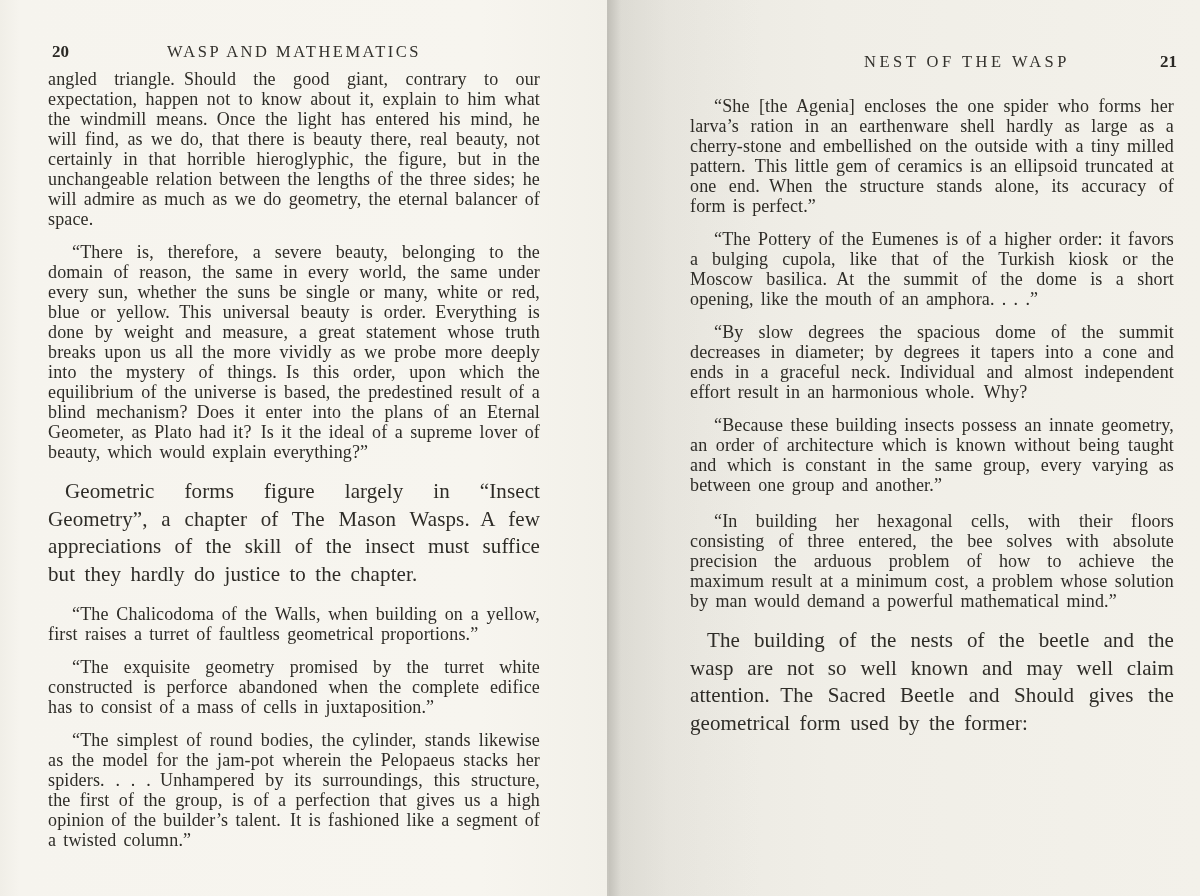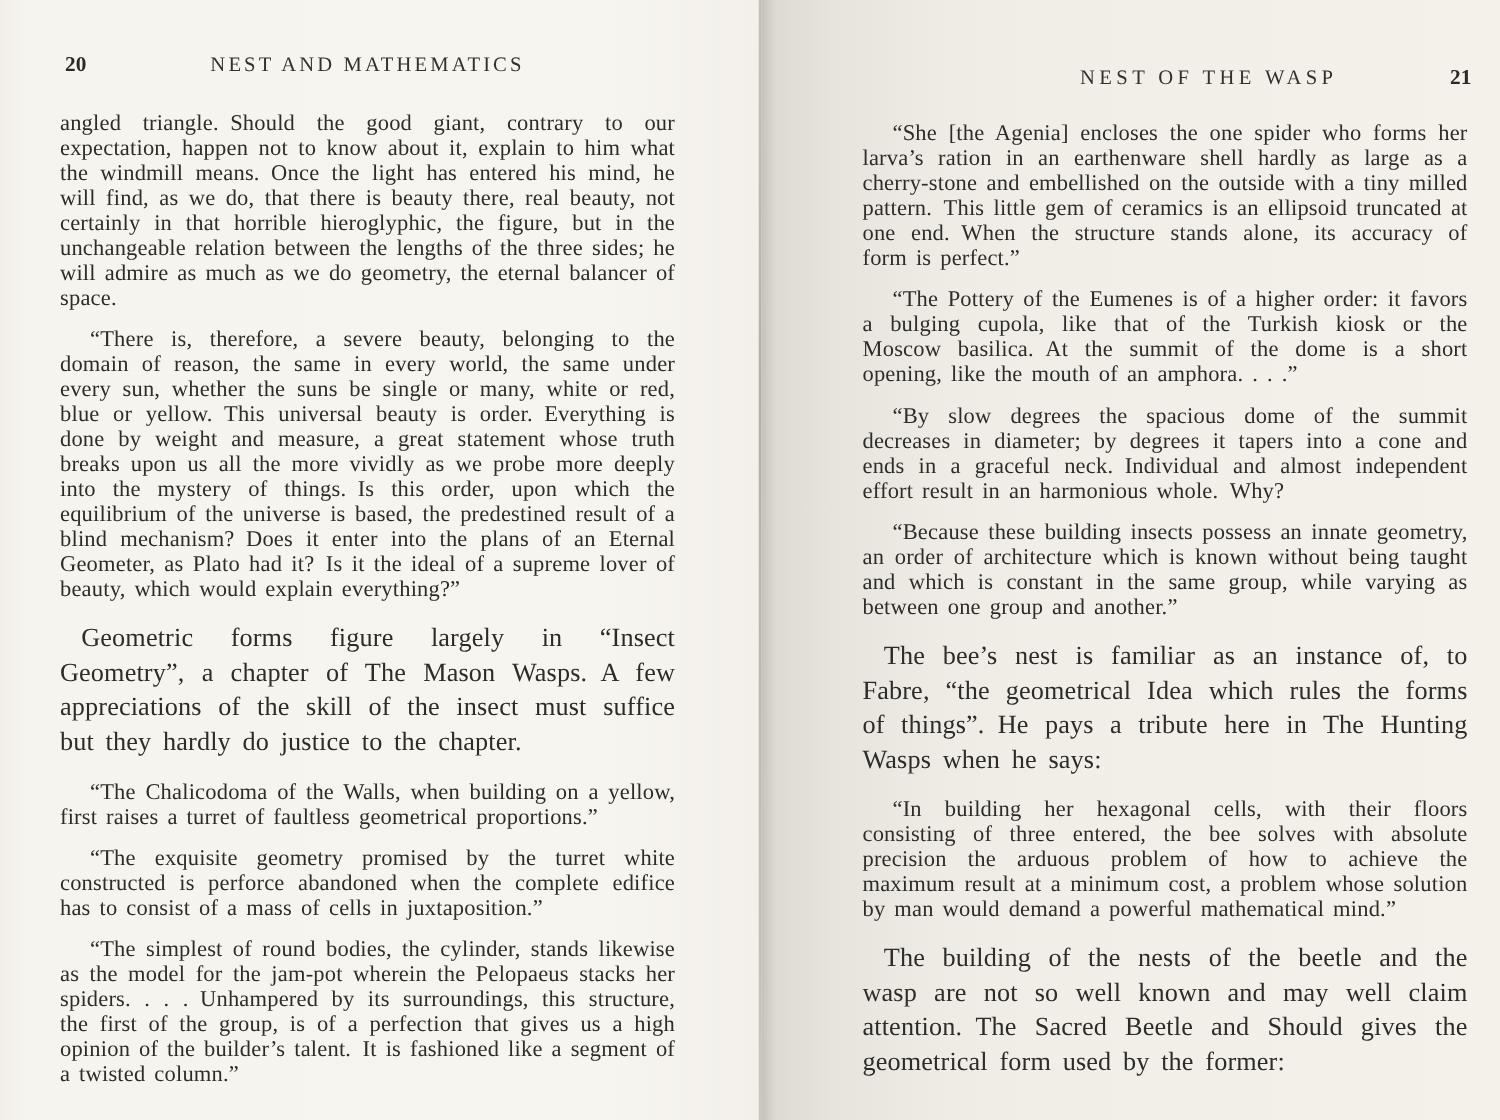--- a/index.html
+++ b/index.html
@@ -37,21 +37,21 @@
   }
   .head-right .running-title { letter-spacing: 3.5px; position: relative; left: 30px; }
   .pagenum {
     position: absolute; top: 0; font-weight: bold; font-size: 17px; color: #2b2925;
   }
   .pagenum-left { left: 4px; }
   .pagenum-right { right: 2px; }
 
   
   .text-col { position: absolute; }
-  .text-col-left  { left: 48px;  top: 88px; width: 492px; }
+  .text-col-left  { left: 48px;  top: 69px; width: 492px; }
 
   p.para {
     margin: 0; text-align: justify; color: #2e2c27;
   }
   p.small {
     font-size: 18px; line-height: 20px;
     word-spacing: 2.5px; letter-spacing: 0.15px;
   }
   p.large {
     font-size: 21px; line-height: 27.5px;
@@ -64,21 +64,21 @@
   .italic { }
 </style>
 </head>
 <body>
 
 <div class="spread">
 
   <div class="page page-left">
     <div class="head head-left">
       <span class="pagenum pagenum-left">20</span>
-      <span class="running-title">NEST AND MATHEMATICS</span>
+      <span class="running-title">WASP AND MATHEMATICS</span>
     </div>
     <div class="text-col text-col-left">
       <p class="para small"><span>angled triangle. Should the good giant, contrary to our expectation, happen not to know about it, explain to him what the windmill means. Once the light has entered his mind, he will find, as we do, that there is beauty there, real beauty, not certainly in that horrible hieroglyphic, the figure, but in the unchangeable relation between the lengths of the three sides; he will admire as much as we do geometry, the eternal balancer of space.</span></p>
       <p class="para small ind-sm gap-sm"><span>“There is, therefore, a severe beauty, belonging to the domain of reason, the same in every world, the same under every sun, whether the suns be single or many, white or red, blue or yellow. This universal beauty is order. Everything is done by weight and measure, a great statement whose truth breaks upon us all the more vividly as we probe more deeply into the mystery of things. Is this order, upon which the equilibrium of the universe is based, the predestined result of a blind mechanism? Does it enter into the plans of an Eternal Geometer, as Plato had it? Is it the ideal of a supreme lover of beauty, which would explain everything?”</span></p>
       <p class="para large ind-lg gap-lg"><span>Geometric forms figure largely in “Insect Geometry”, a chapter of </span><span class="italic">The Mason Wasps.</span><span> A few appreciations of the skill of the insect must suffice but they hardly do justice to the chapter.</span></p>
       <p class="para small ind-sm gap-lg"><span>“The Chalicodoma of the Walls, when building on a yellow, first raises a turret of faultless geometrical proportions.”</span></p>
       <p class="para small ind-sm gap-sm"><span>“The exquisite geometry promised by the turret white constructed is perforce abandoned when the complete edifice has to consist of a mass of cells in juxtaposition.”</span></p>
       <p class="para small ind-sm gap-sm"><span>“The simplest of round bodies, the cylinder, stands likewise as the model for the jam-pot wherein the Pelopaeus stacks her spiders.&nbsp;.&nbsp;.&nbsp;. Unhampered by its surroundings, this structure, the first of the group, is of a perfection that gives us a high opinion of the builder’s talent. It is fashioned like a segment of a twisted column.”</span></p>
     </div>
   </div>
@@ -87,20 +87,19 @@
 
   <div class="page page-right">
     <div class="head head-right" style="left:86px; top:52px; position:absolute; width:484px;">
       <span class="running-title">NEST OF THE WASP</span>
       <span class="pagenum pagenum-right">21</span>
     </div>
     <div class="text-col" style="left:81px; top:96px; width:484px; position:absolute;">
       <p class="para small ind-sm"><span>“She [the Agenia] encloses the one spider who forms her larva’s ration in an earthenware shell hardly as large as a cherry-stone and embellished on the outside with a tiny milled pattern. This little gem of ceramics is an ellipsoid truncated at one end. When the structure stands alone, its accuracy of form is perfect.”</span></p>
       <p class="para small ind-sm gap-sm"><span>“The Pottery of the Eumenes is of a higher order: it favors a bulging cupola, like that of the Turkish kiosk or the Moscow basilica. At the summit of the dome is a short opening, like the mouth of an amphora.&nbsp;.&nbsp;.&nbsp;.”</span></p>
       <p class="para small ind-sm gap-sm"><span>“By slow degrees the spacious dome of the summit decreases in diameter; by degrees it tapers into a cone and ends in a graceful neck. Individual and almost independent effort result in an harmonious whole. Why?</span></p>
-      <p class="para small ind-sm gap-sm"><span>“Because these building insects possess an innate geometry, an order of architecture which is known without being taught and which is constant in the same group, while varying as between one group and another.”</span></p>
-      <p class="para large ind-lg gap-lg"><span>The bee’s nest is familiar as an instance of, to Fabre, “the geometrical Idea which rules the forms of things”. He pays a tribute here in </span><span class="italic">The Hunting Wasps</span><span> when he says:</span></p>
+      <p class="para small ind-sm gap-sm"><span>“Because these building insects possess an innate geometry, an order of architecture which is known without being taught and which is constant in the same group, every varying as between one group and another.”</span></p>
       <p class="para small ind-sm gap-lg"><span>“In building her hexagonal cells, with their floors consisting of three entered, the bee solves with absolute precision the arduous problem of how to achieve the maximum result at a minimum cost, a problem whose solution by man would demand a powerful mathematical mind.”</span></p>
       <p class="para large ind-lg gap-lg"><span>The building of the nests of the beetle and the wasp are not so well known and may well claim attention. </span><span class="italic">The Sacred Beetle and Should</span><span> gives the geometrical form used by the former:</span></p>
     </div>
   </div>
 
 </div>
 
 </body></html>

